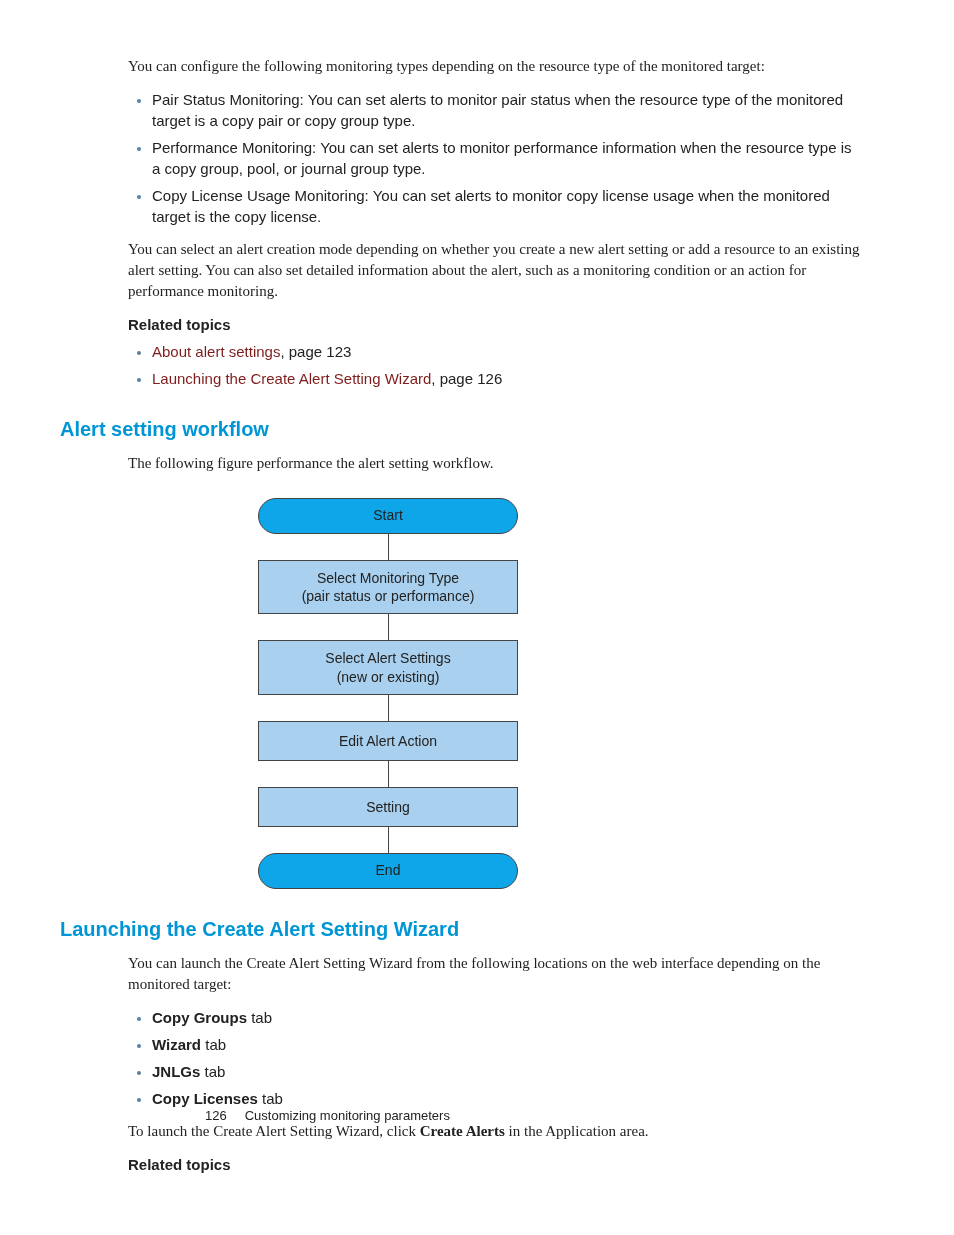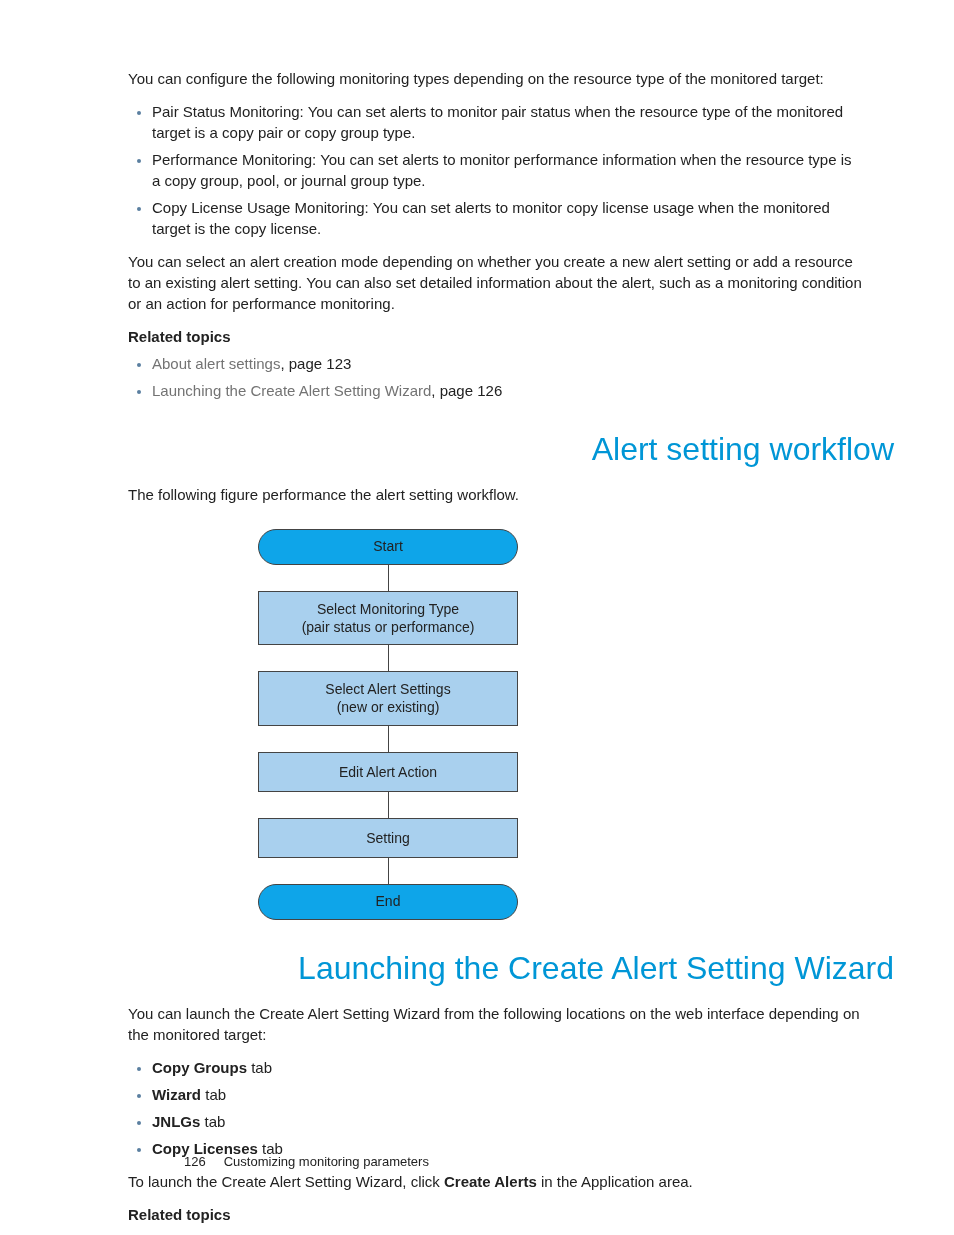--- a/index.html
+++ b/index.html
@@ -10,52 +10,52 @@
     padding: 56px 60px 60px 60px;
     width: 954px;
     box-sizing: border-box;
     line-height: 1.4;
   }
   .indent {
     margin-left: 68px;
     margin-right: 30px;
   }
   p {
-    margin: 12px 0 12px 0;
+    margin: 0 0 12px 0;
+    font-family: Liberation Serif, serif;
   }
   ul {
     margin: 0 0 12px 0;
     padding-left: 24px;
   }
   ul li {
     margin-bottom: 6px;
   }
   ul li::marker {
     color: #5a7fa0;
     font-size: 13px;
   }
   .bold {
     font-weight: bold;
   }
   a, .link {
-    color: #737373;
+    color: #7f1d1d;
     text-decoration: none;
   }
   h2 {
     font-family: Arial, Helvetica, sans-serif;
-    font-weight: normal;
+    font-weight: bold;
     color: #0096d6;
-    font-size: 32px;
+    font-size: 20px;
     margin: 26px 0 10px 0;
-    text-align: right;
   }
   .footer {
     position: absolute;
     bottom: 54px;
-    left: 124px;
+    left: 145px;
     font-size: 13px;
     color: #222;
   }
   .footer .pagenum {
     margin-right: 18px;
   }
   
   .flowchart {
     width: 260px;
     margin: 24px 0 24px 130px;

